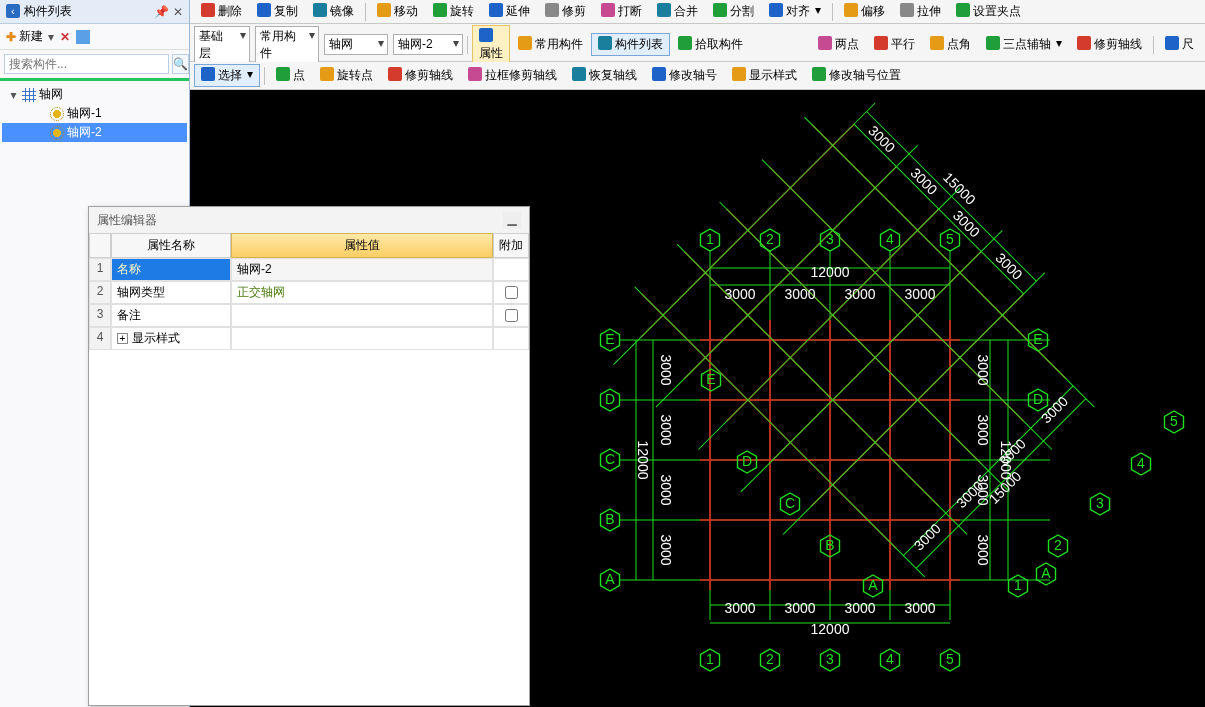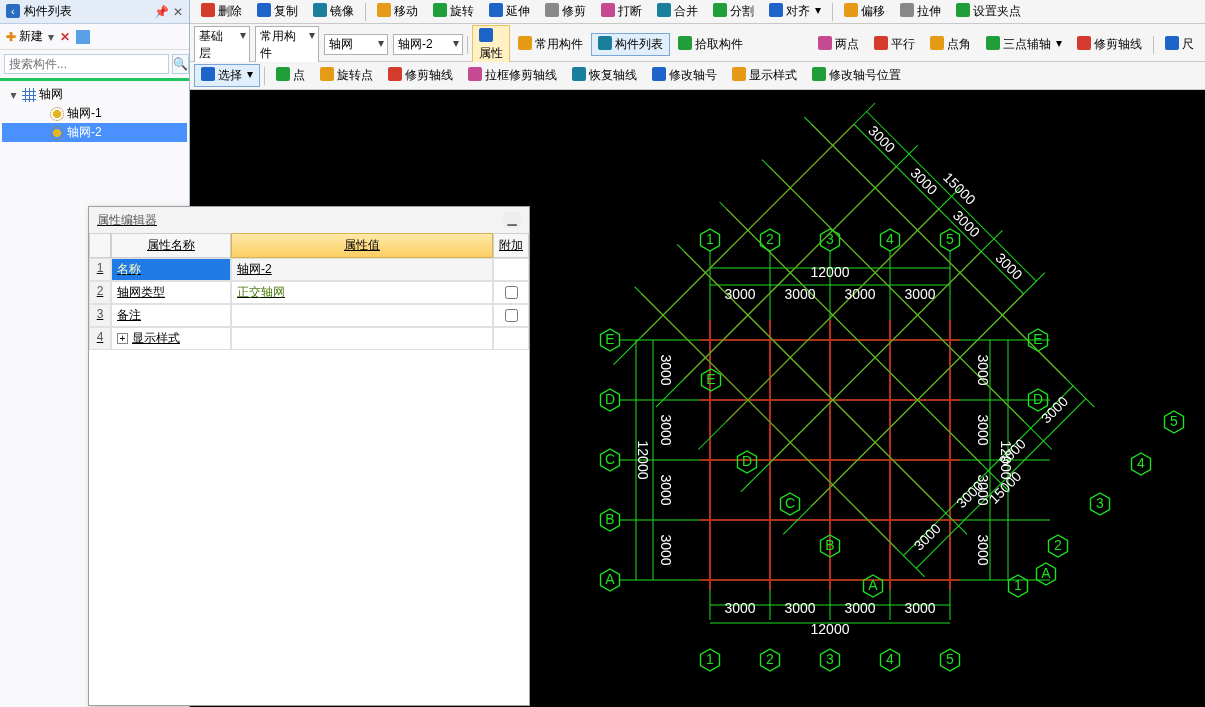--- a/index.html
+++ b/index.html
@@ -54,21 +54,21 @@
   .tree-row.sel .tico-gear{ filter:none;}
 
   
   .canvas-wrap { position:absolute; left:190px; right:0; top:90px; bottom:0; background:#000; }
   .canvas-wrap svg { width:100%; height:100%; }
   .axis-label { fill:#1ee01e; font-size:14px; font-family:"Arial",sans-serif; }
   .dim-label  { fill:#ffffff; font-size:14px; font-family:"Arial",sans-serif; }
   text.dimv { writing-mode: vertical-rl; }
 
   
-  .prop-dlg { position:absolute; left:88px; top:206px; width:442px; height:500px; background:#fff; border:1px solid #a0a0a0; box-shadow:2px 2px 6px rgba(0,0,0,.25); display:flex; flex-direction:column;text-decoration:underline;}
+  .prop-dlg { position:absolute; left:88px; top:206px; width:442px; height:500px; background:#fff; border:1px solid #a0a0a0; box-shadow:2px 2px 6px rgba(0,0,0,.25); display:flex; flex-direction:column;}
   .prop-dlg .titlebar { height:26px; background:#f3f3f3; display:flex; align-items:center; padding:0 8px; color:#555; justify-content:space-between;}
   .prop-dlg .closex { width:18px; height:16px; background:#eee; text-align:center; line-height:15px; color:#666; cursor:pointer;}
   .prop-grid { display:grid; grid-template-columns: 22px 120px 1fr 36px; }
   .pg-head { background:#f7f7f7; border:1px solid #cfcfcf; padding:3px 4px; text-align:center; font-weight:400;}
   .pg-head.val { background:linear-gradient(#ffe9a9,#fbce63); border-color:#d7b354;}
   .pg-cell { border:1px solid #e0e0e0; padding:2px 5px; background:#fff;}
   .pg-row-idx { background:#f2f2f2; text-align:center; color:#555;}
   .pg-cell.sel-name { background:#1e7be5; color:#fef9c3;}
   .pg-cell.sel-val  { background:#f5f5f5;}
   .pg-chk { display:flex; align-items:center; justify-content:center;}

